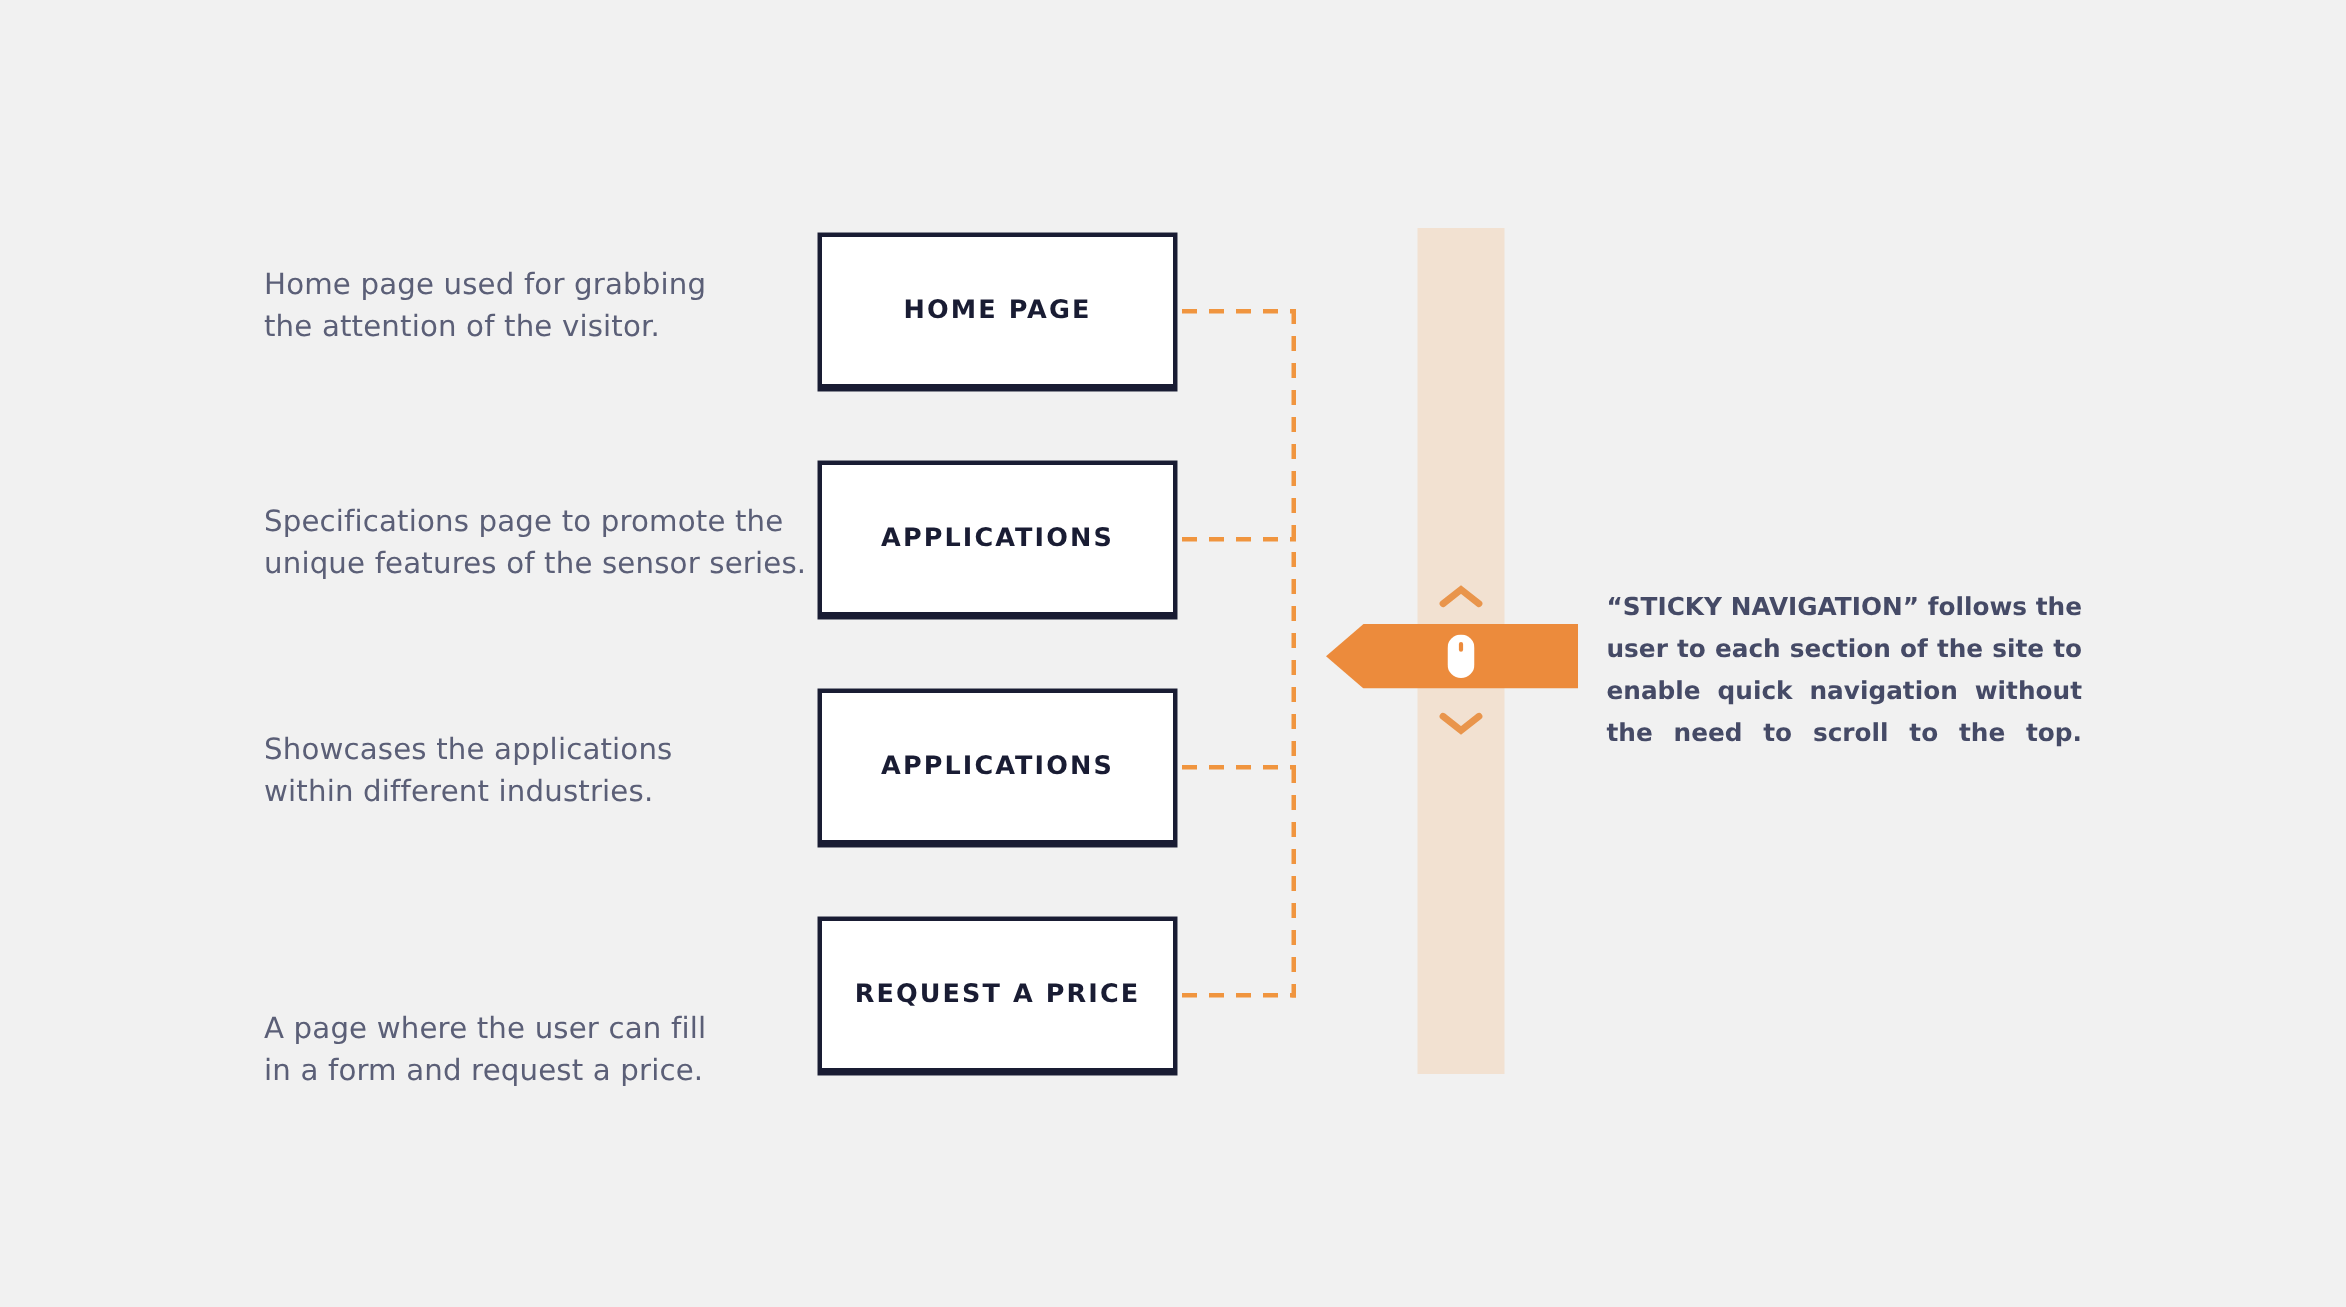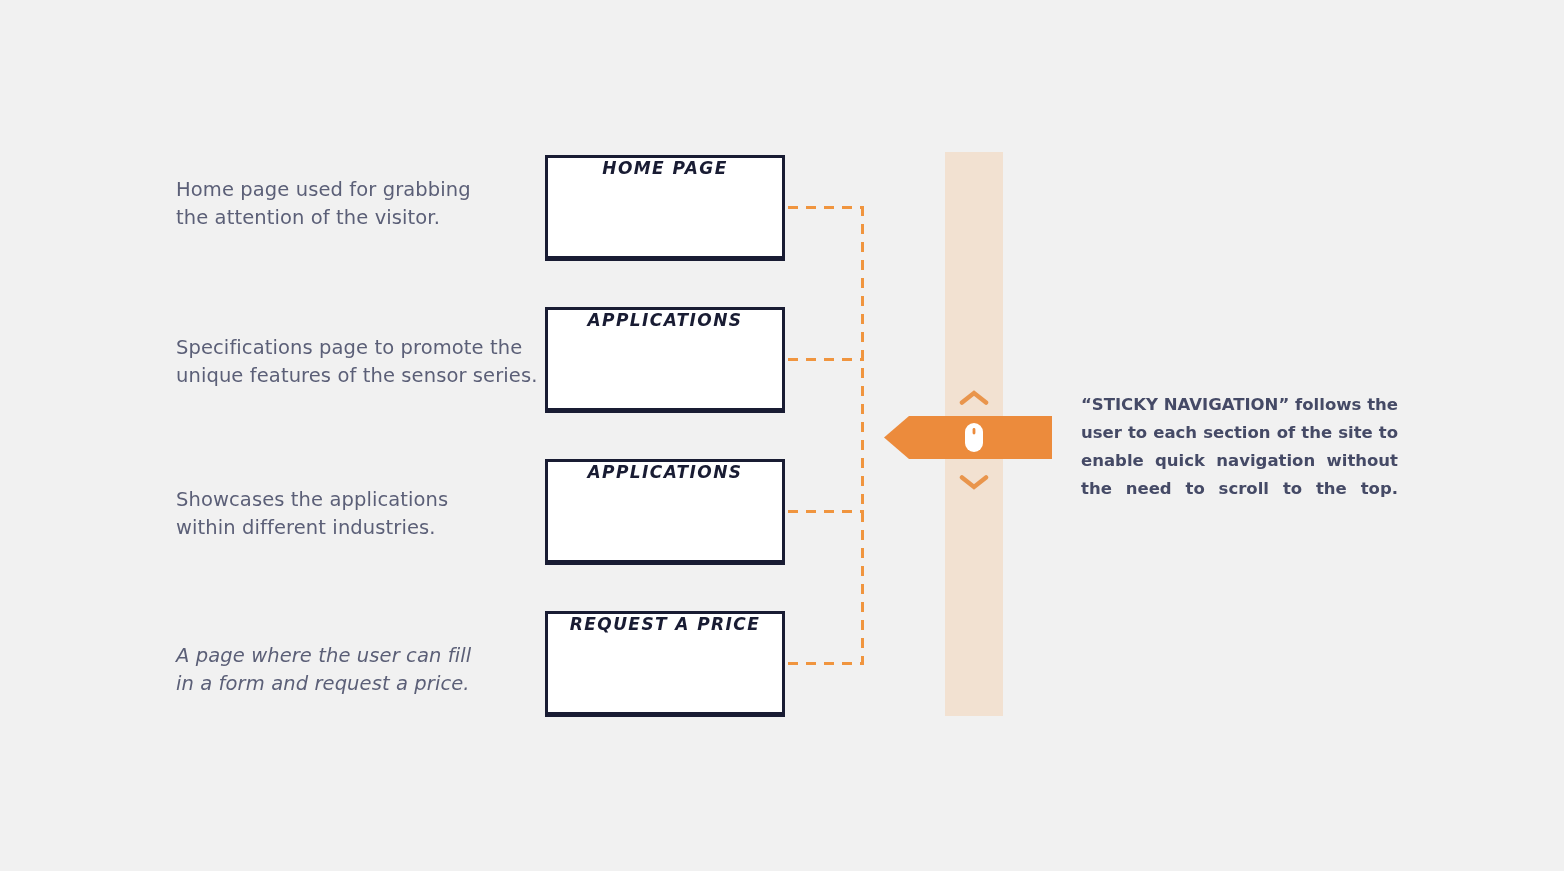--- a/index.html
+++ b/index.html
@@ -28,35 +28,35 @@
     color: #5b5f77;
     font-family: "DejaVu Sans", sans-serif;
     font-size: 19.5px;
     line-height: 28px;
     letter-spacing: 0.1px;
     white-space: pre-line;
   }
   .desc-1 { top: 176px; }
   .desc-2 { top: 334px; width: 372px; }
   .desc-3 { top: 486px; }
-  .desc-4 { top: 642px; font-style: italic; }
+  .desc-4 { top: 672px; }
 
   
   .page-box {
     position: absolute;
     left: 545px;
     width: 240px;
     height: 106px;
     background: #ffffff;
     border: 3px solid #191c33;
     border-bottom-width: 5px;
     box-sizing: border-box;
     display: flex;
+    align-items: center;
     justify-content: center;
-    font-style: italic;
   }
   .page-box .box-label {
     color: #191c33;
     font-family: "DejaVu Sans", sans-serif;
     font-size: 17px;
     font-weight: bold;
     letter-spacing: 1.4px;
     text-align: center;
   }
   .box-1 { top: 155px; }
@@ -140,21 +140,20 @@
     left: 1071px;
     top: 391px;
     width: 317px;
     color: #454a66;
     font-family: "DejaVu Sans", sans-serif;
     font-size: 16.5px;
     font-weight: bold;
     line-height: 28px;
     text-align: justify;
     text-justify: inter-word;
-    margin-left: 10px;
   }
   .callout::after {
     content: "";
     display: inline-block;
     width: 100%;
   }
 </style>
 </head>
 <body>
 

